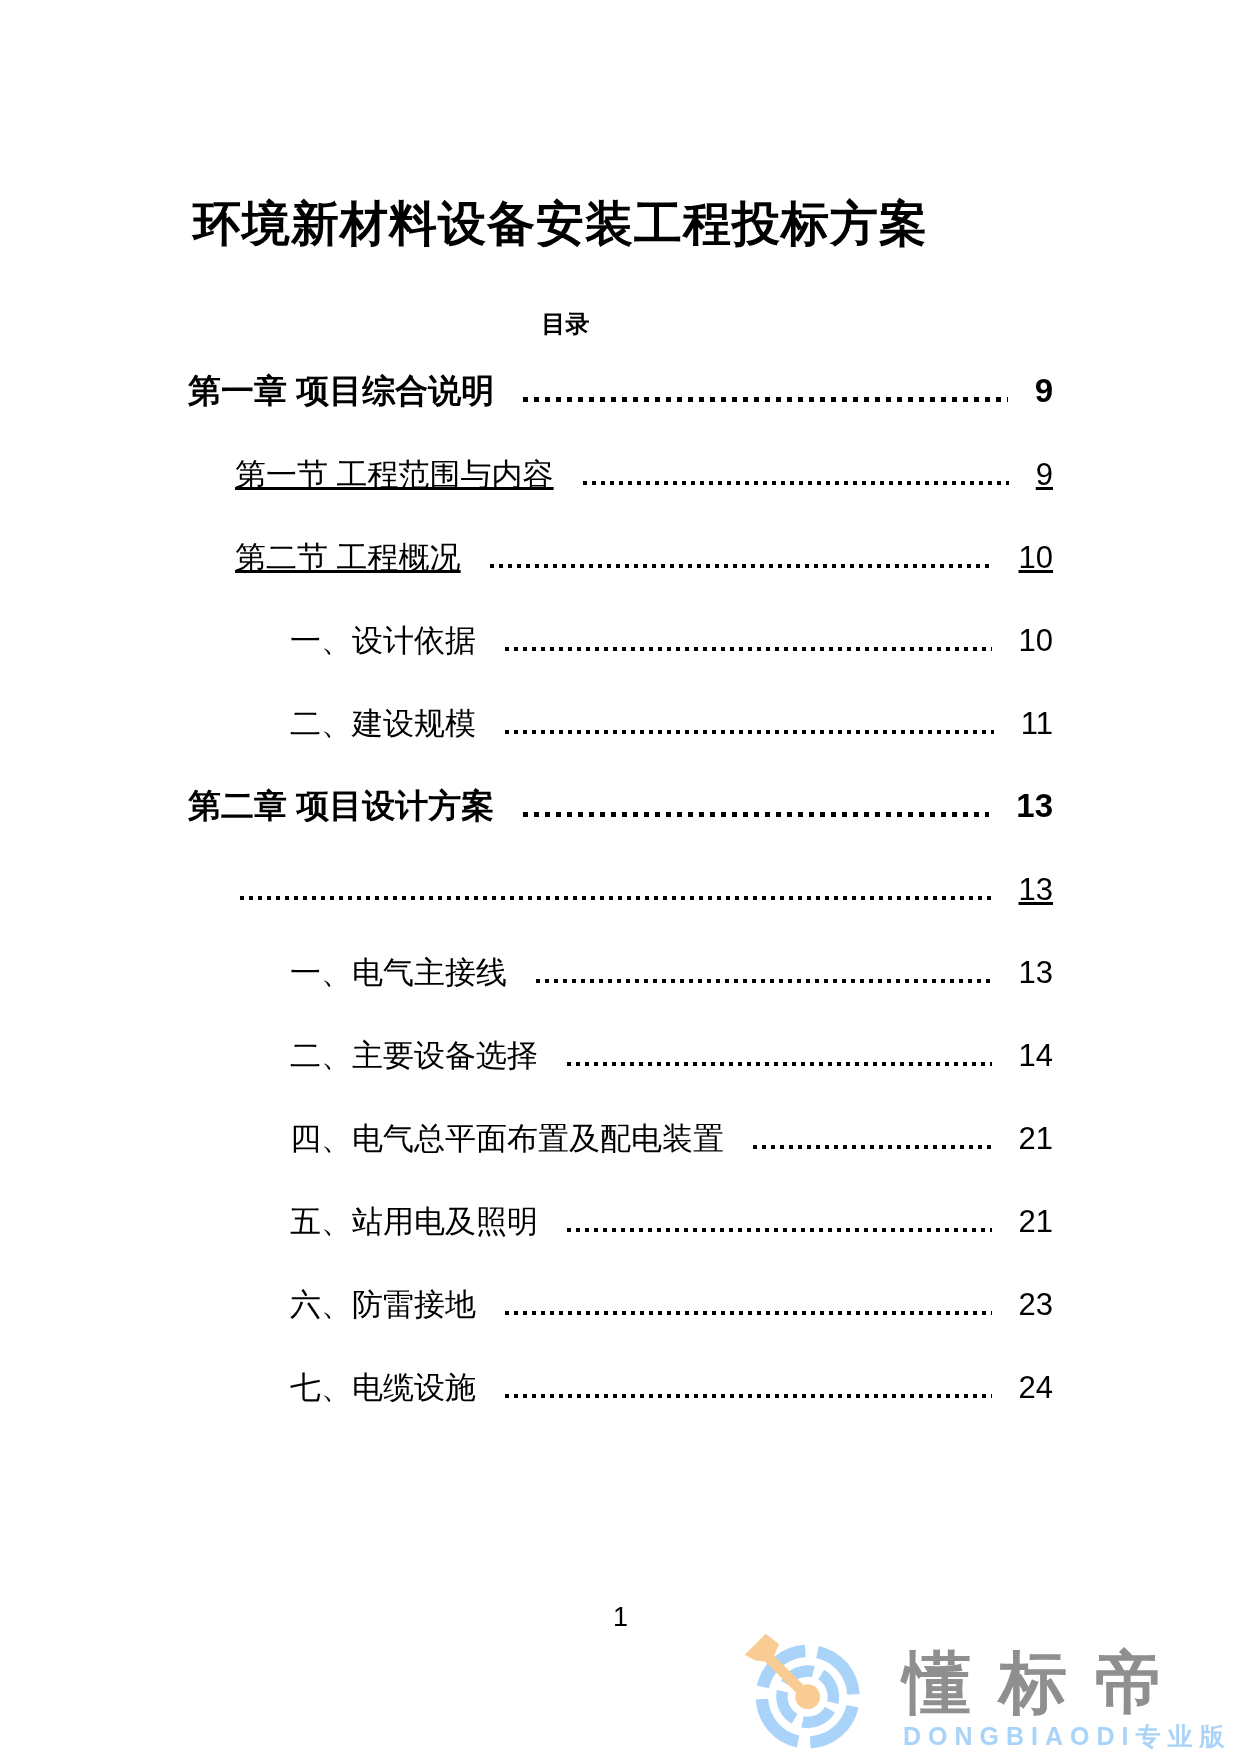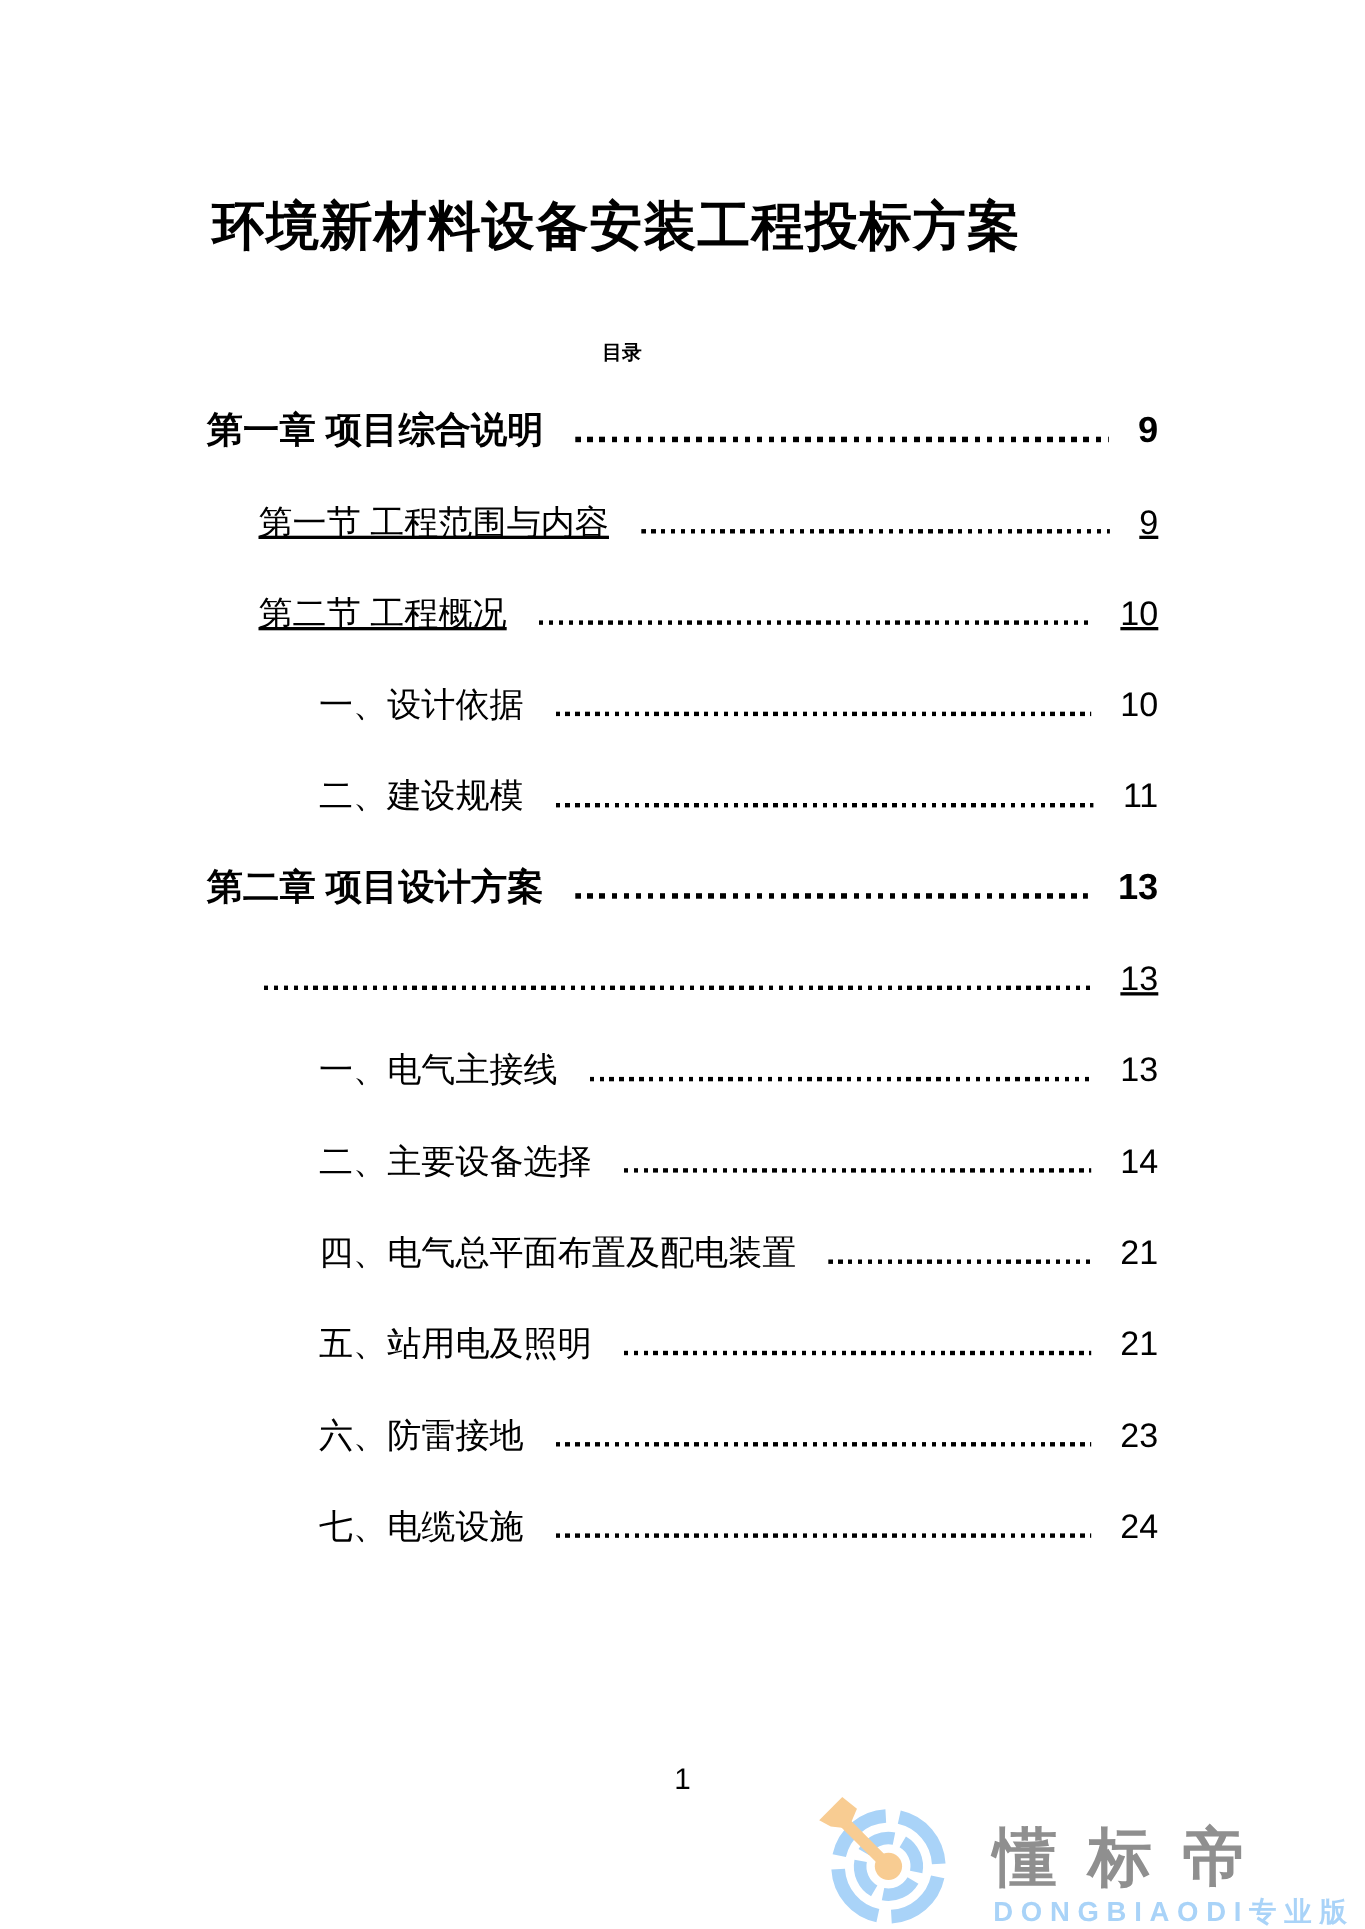--- a/index.html
+++ b/index.html
@@ -6,31 +6,31 @@
   .page {
     position:relative;
     width:1241px; height:1754px;
     background:#ffffff;
     overflow:hidden;
     color:#000;
     font-family:"Liberation Sans","DejaVu Sans",sans-serif;
   }
 
   .doc-title {
-    position:absolute; top:174px; left:0; width:100%;
+    position:absolute; top:192px; left:0; width:100%;
     margin:0; text-align:center;
     font-size:48px; font-weight:bold; letter-spacing:1px;
     padding-right:120px; box-sizing:border-box;
     white-space:nowrap;
   }
 
   .toc-heading {
     position:absolute; top:308px; left:0; width:100%;
     text-align:center;
-    font-size:18px; font-weight:bold;
+    font-size:24px; font-weight:bold;
     padding-right:110px; box-sizing:border-box;
   }
 
   .toc {
     position:absolute; left:188px; top:327px; width:865px;
   }
   .toc-row {
     display:flex; align-items:flex-end;
     height:83px;
     font-size:31px; line-height:1.15;gap:24px;
@@ -53,23 +53,22 @@
 
   .page-num {
     position:absolute; top:1602px; left:0; width:100%;
     text-align:center; font-size:27px;
   }
 
   
   .wm-logo { position:absolute; left:739px; top:1628px; width:124px; height:124px; }
   .wm-text { position:absolute; left:903px; top:1648px; white-space:nowrap; }
   .wm-brand {
-    font-size:58px; font-weight:bold; line-height:1;
+    font-size:68px; font-weight:bold; line-height:1;
     letter-spacing:28px;
-    margin-top:12px;
   }
   .wm-sub {
     margin-top:8px;
     font-size:25px; font-weight:bold;
     letter-spacing:7px; line-height:1;
   }
 </style>
 </head>
 <body>
 

